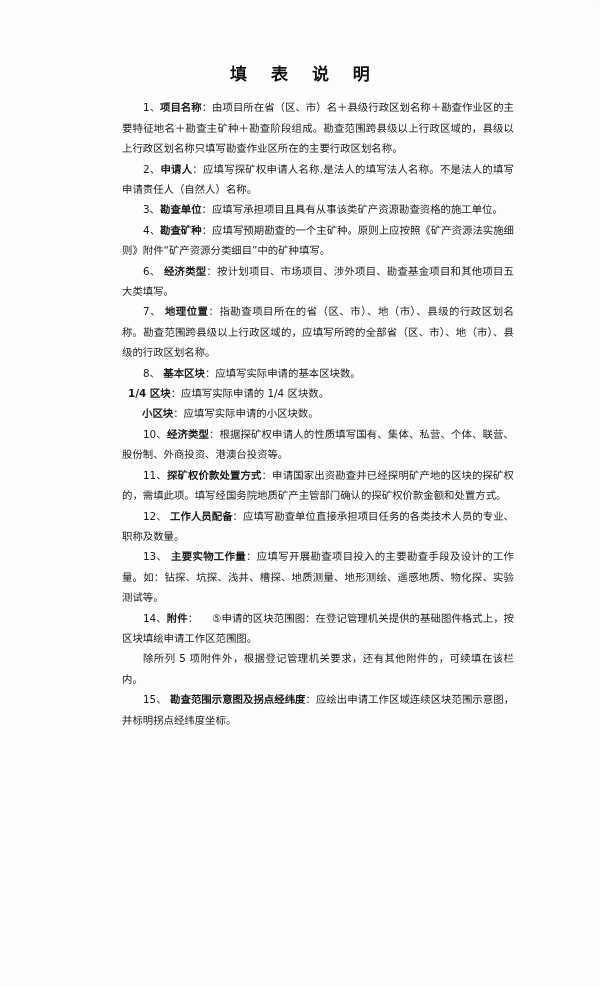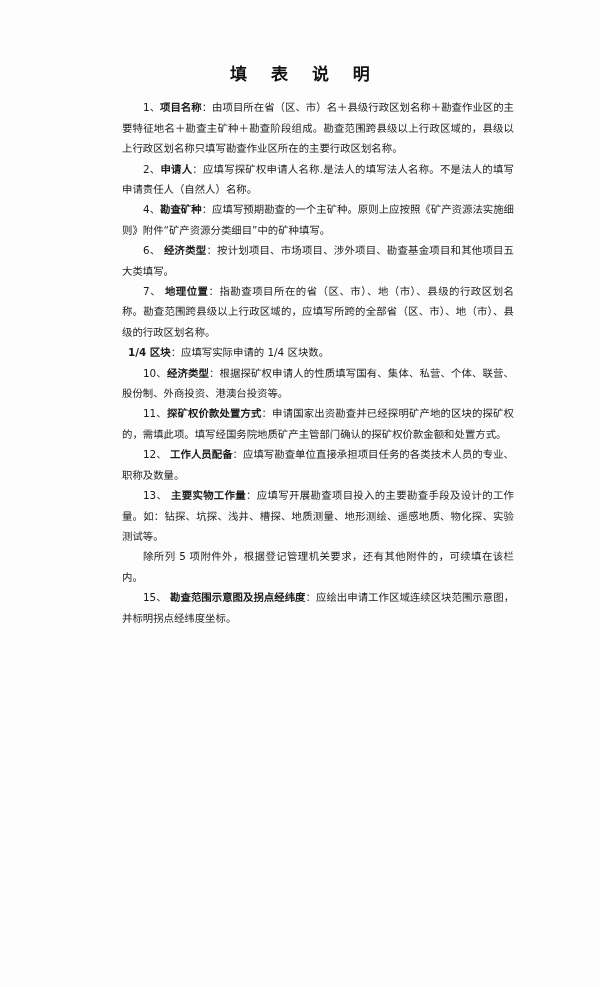--- a/index.html
+++ b/index.html
@@ -71,40 +71,44 @@
 <div class="page">
 
   <h1 class="doc-title">填 表 说 明</h1>
 
   <div class="body-block">
 
     <p class="para indent-1"><span class="num">1、</span><span class="lbl">项目名称</span><span>：由项目所在省（区、市）名＋县级行政区划名称＋勘查作业区的主要特征地名＋勘查主矿种＋勘查阶段组成。勘查范围跨县级以上行政区域的，县级以上行政区划名称只填写勘查作业区所在的主要行政区划名称。</span></p>
 
     <p class="para indent-1"><span class="num">2、</span><span class="lbl">申请人</span><span>：应填写探矿权申请人名称.是法人的填写法人名称。不是法人的填写申请责任人（自然人）名称。</span></p>
 
+    <p class="para indent-1"><span class="num">3、</span><span class="lbl">勘查单位</span><span>：应填写承担项目且具有从事该类矿产资源勘查资格的施工单位。</span></p>
 
     <p class="para indent-1"><span class="num">4、</span><span class="lbl">勘查矿种</span><span>：应填写预期勘查的一个主矿种。原则上应按照《矿产资源法实施细则》附件“矿产资源分类细目”中的矿种填写。</span></p>
 
 
     <p class="para indent-1"><span class="num">6、 </span><span class="lbl">经济类型</span><span>：按计划项目、市场项目、涉外项目、勘查基金项目和其他项目五大类填写。</span></p>
 
     <p class="para indent-1"><span class="num">7、 </span><span class="lbl">地理位置</span><span>：指勘查项目所在的省（区、市）、地（市）、县级的行政区划名称。勘查范围跨县级以上行政区域的，应填写所跨的全部省（区、市）、地（市）、县级的行政区划名称。</span></p>
 
+    <p class="para indent-1"><span class="num">8、 </span><span class="lbl">基本区块</span><span>：应填写实际申请的基本区块数。</span></p>
 
     <p class="para indent-2"><span class="lbl">1/4 区块</span><span>：应填写实际申请的 1/4 区块数。</span></p>
 
+    <p class="para indent-3"><span class="lbl">小区块</span><span>：应填写实际申请的小区块数。</span></p>
 
 
     <p class="para indent-1"><span class="num">10、</span><span class="lbl">经济类型</span><span>：根据探矿权申请人的性质填写国有、集体、私营、个体、联营、股份制、外商投资、港澳台投资等。</span></p>
 
     <p class="para indent-1"><span class="num">11、</span><span class="lbl">探矿权价款处置方式</span><span>：申请国家出资勘查并已经探明矿产地的区块的探矿权的，需填此项。填写经国务院地质矿产主管部门确认的探矿权价款金额和处置方式。</span></p>
 
     <p class="para indent-1"><span class="num">12、 </span><span class="lbl">工作人员配备</span><span>：应填写勘查单位直接承担项目任务的各类技术人员的专业、职称及数量。</span></p>
 
     <p class="para indent-1"><span class="num">13、 </span><span class="lbl">主要实物工作量</span><span>：应填写开展勘查项目投入的主要勘查手段及设计的工作量。如：钻探、坑探、浅井、槽探、地质测量、地形测绘、遥感地质、物化探、实验测试等。</span></p>
 
+    <p class="para indent-1"><span class="num">14、</span><span class="lbl">附件</span><span>：</span><span class="gap"></span><span class="circled">⑤</span><span>申请的区块范围图：在登记管理机关提供的基础图件格式上，按区块填绘申请工作区范围图。</span></p>
 
     <p class="para indent-1">除所列 5 项附件外，根据登记管理机关要求，还有其他附件的，可续填在该栏内。</p>
 
     <p class="para indent-1"><span class="num">15、 </span><span class="lbl"> 勘查范围示意图及拐点经纬度</span><span>：应绘出申请工作区域连续区块范围示意图，并标明拐点经纬度坐标。</span></p>
 
   </div>
 </div>
 
 </body></html>

